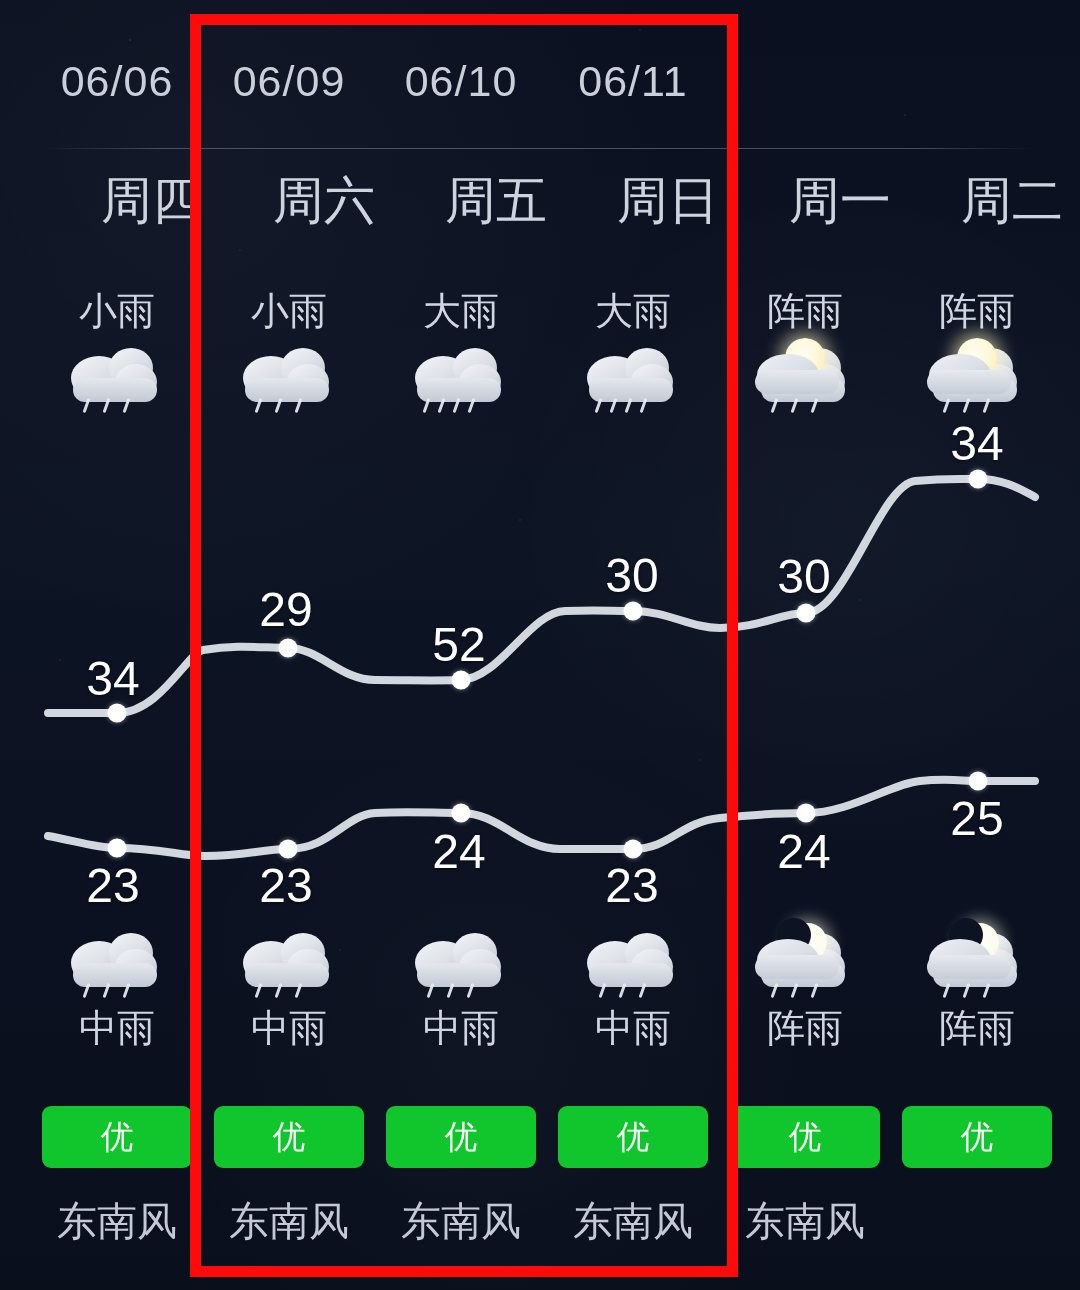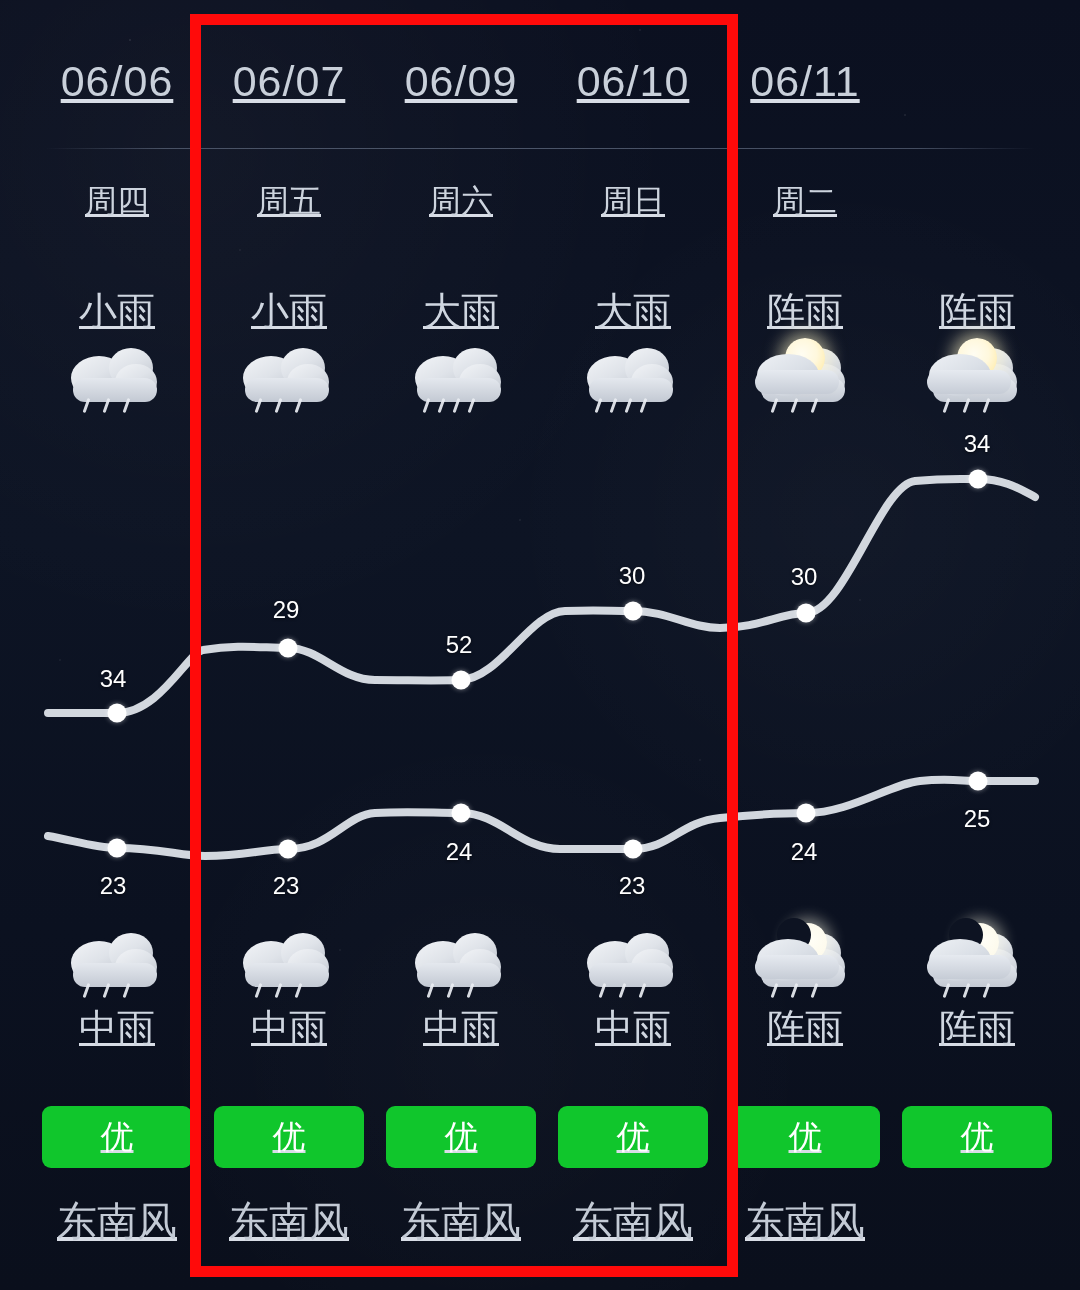--- a/index.html
+++ b/index.html
@@ -42,21 +42,20 @@
 
   .col-grid {
     position: absolute;
     left: 31px;
     width: 1032px;
     display: grid;
     grid-template-columns: repeat(6, 1fr);
   }
   .cell {
     text-align: center;
-    text-decoration: underline;
   }
 
   
   #date-row { top: 55px; }
   .date-text {
     font-size: 43px;
     letter-spacing: 1px;
     color: #c9d0da;
     font-weight: 400;
     line-height: 52px;
@@ -68,23 +67,24 @@
     left: 45px;
     top: 148px;
     width: 990px;
     height: 1px;
     background: linear-gradient(90deg, rgba(160,175,200,0) 0%, rgba(160,175,200,0.38) 12%, rgba(160,175,200,0.42) 50%, rgba(160,175,200,0.38) 88%, rgba(160,175,200,0) 100%);
   }
 
   
   #weekday-row { top: 176px; }
   .weekday-text {
-    font-size: 32px;
+    font-size: 51px;
     color: #cdd4de;
     line-height: 50px;
+    text-align: right;
   }
 
   
   #day-cond-row { top: 288px; }
   .cond-text {
     font-size: 38px;
     color: #cfd6e0;
     line-height: 46px;
   }
 
@@ -180,21 +180,21 @@
 
   
   #chart-layer {
     position: absolute;
     left: 0; top: 0;
     width: 1080px; height: 1290px;
     pointer-events: none;
   }
   .temp-label {
     position: absolute;
-    font-size: 24px;
+    font-size: 48px;
     color: #ffffff;
     line-height: 36px;
     transform: translate(-50%, -50%);
     white-space: nowrap;
     text-shadow: 0 1px 3px rgba(0,0,0,0.6);
   }
   .temp-dot {
     position: absolute;
     width: 19px; height: 19px;
     border-radius: 50%;
@@ -245,47 +245,47 @@
 </head>
 <body>
 
 <div id="app">
 
   <div class="col-grid" id="date-row">
     <div class="cell">
         <div class="date-text">06/06</div>
       </div>
     <div class="cell">
-        <div class="date-text">06/07</div>
-      </div>
-    <div class="cell">
         <div class="date-text">06/09</div>
       </div>
     <div class="cell">
         <div class="date-text">06/10</div>
       </div>
     <div class="cell">
         <div class="date-text">06/11</div>
       </div>
   </div>
 
   <div id="divider"></div>
 
   <div class="col-grid" id="weekday-row">
     <div class="cell">
         <div class="weekday-text">周四</div>
       </div>
     <div class="cell">
+        <div class="weekday-text">周六</div>
+      </div>
+    <div class="cell">
         <div class="weekday-text">周五</div>
       </div>
     <div class="cell">
-        <div class="weekday-text">周六</div>
-      </div>
-    <div class="cell">
         <div class="weekday-text">周日</div>
+      </div>
+    <div class="cell">
+        <div class="weekday-text">周一</div>
       </div>
     <div class="cell">
         <div class="weekday-text">周二</div>
       </div>
   </div>
 
   <div class="col-grid" id="day-cond-row">
     <div class="cell">
         <div class="cond-text">小雨</div>
       </div>

